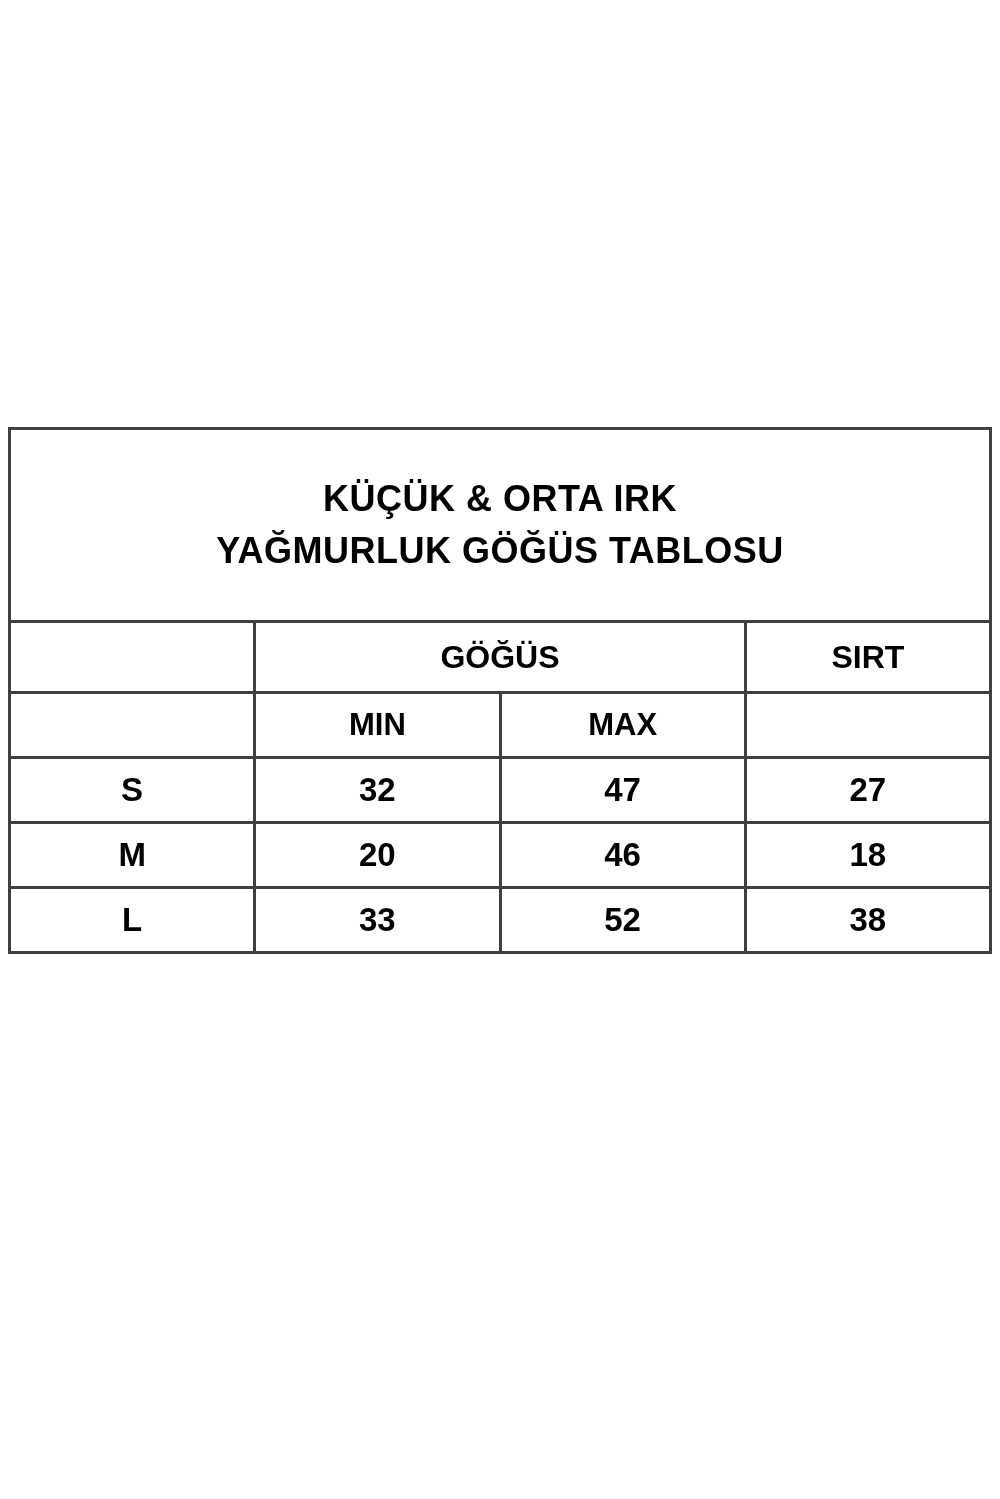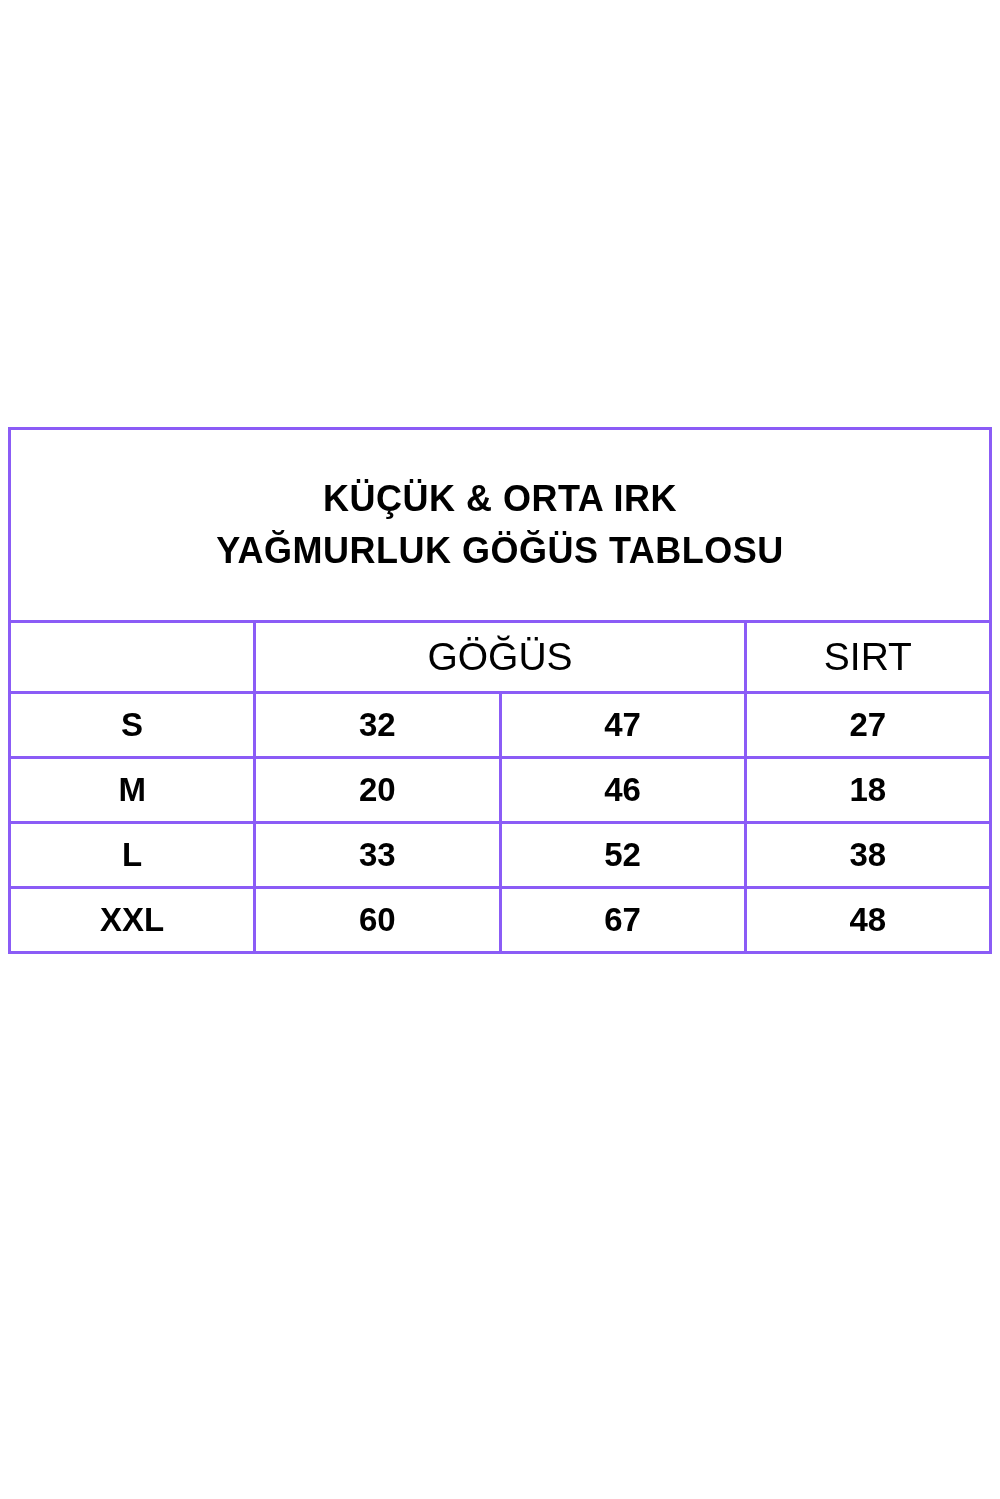--- a/index.html
+++ b/index.html
@@ -51,41 +51,41 @@
     position: relative;
     z-index: 2;
     border-collapse: collapse;
     width: 984px;
     table-layout: fixed;
     background: transparent;
   }
 
   table.size-table td,
   table.size-table th {
-    border: 3px solid #8b5cf6;
+    border: 3px solid #404040;
     background: transparent;
     text-align: center;
     vertical-align: middle;
     color: #000000;
     padding: 0;
   }
 
   .title-cell {
     height: 190px;
     font-size: 36px;
     font-weight: bold;
     line-height: 1.45;
     letter-spacing: 0.5px;
   }
   .title-cell .t-line { display: block; }
 
   .grp-head {
     height: 68px;
-    font-size: 39px;
-    font-weight: normal;
+    font-size: 32px;
+    font-weight: bold;
   }
 
   .sub-head {
     height: 62px;
     font-size: 31px;
     font-weight: bold;
   }
 
   .data-row td {
     height: 62px;
@@ -113,20 +113,26 @@
             <span class="t-line">YAĞMURLUK GÖĞÜS TABLOSU</span>
           </td>
         </tr>
 
         <tr>
           <td class="grp-head col-size"></td>
           <td class="grp-head" colspan="2">GÖĞÜS</td>
           <td class="grp-head col-back">SIRT</td>
         </tr>
 
+        <tr>
+          <td class="sub-head col-size"></td>
+          <td class="sub-head col-min">MIN</td>
+          <td class="sub-head col-max">MAX</td>
+          <td class="sub-head col-back"></td>
+        </tr>
 
         <tr class="data-row">
           <td class="col-size">S</td>
           <td class="col-min">32</td>
           <td class="col-max">47</td>
           <td class="col-back">27</td>
         </tr>
 
         <tr class="data-row">
           <td class="col-size">M</td>
@@ -136,23 +142,17 @@
         </tr>
 
         <tr class="data-row">
           <td class="col-size">L</td>
           <td class="col-min">33</td>
           <td class="col-max">52</td>
           <td class="col-back">38</td>
         </tr>
 
 
-        <tr class="data-row">
-          <td class="col-size">XXL</td>
-          <td class="col-min">60</td>
-          <td class="col-max">67</td>
-          <td class="col-back">48</td>
-        </tr>
       </tbody>
     </table>
   </div>
 
 </div>
 
 </body></html>

